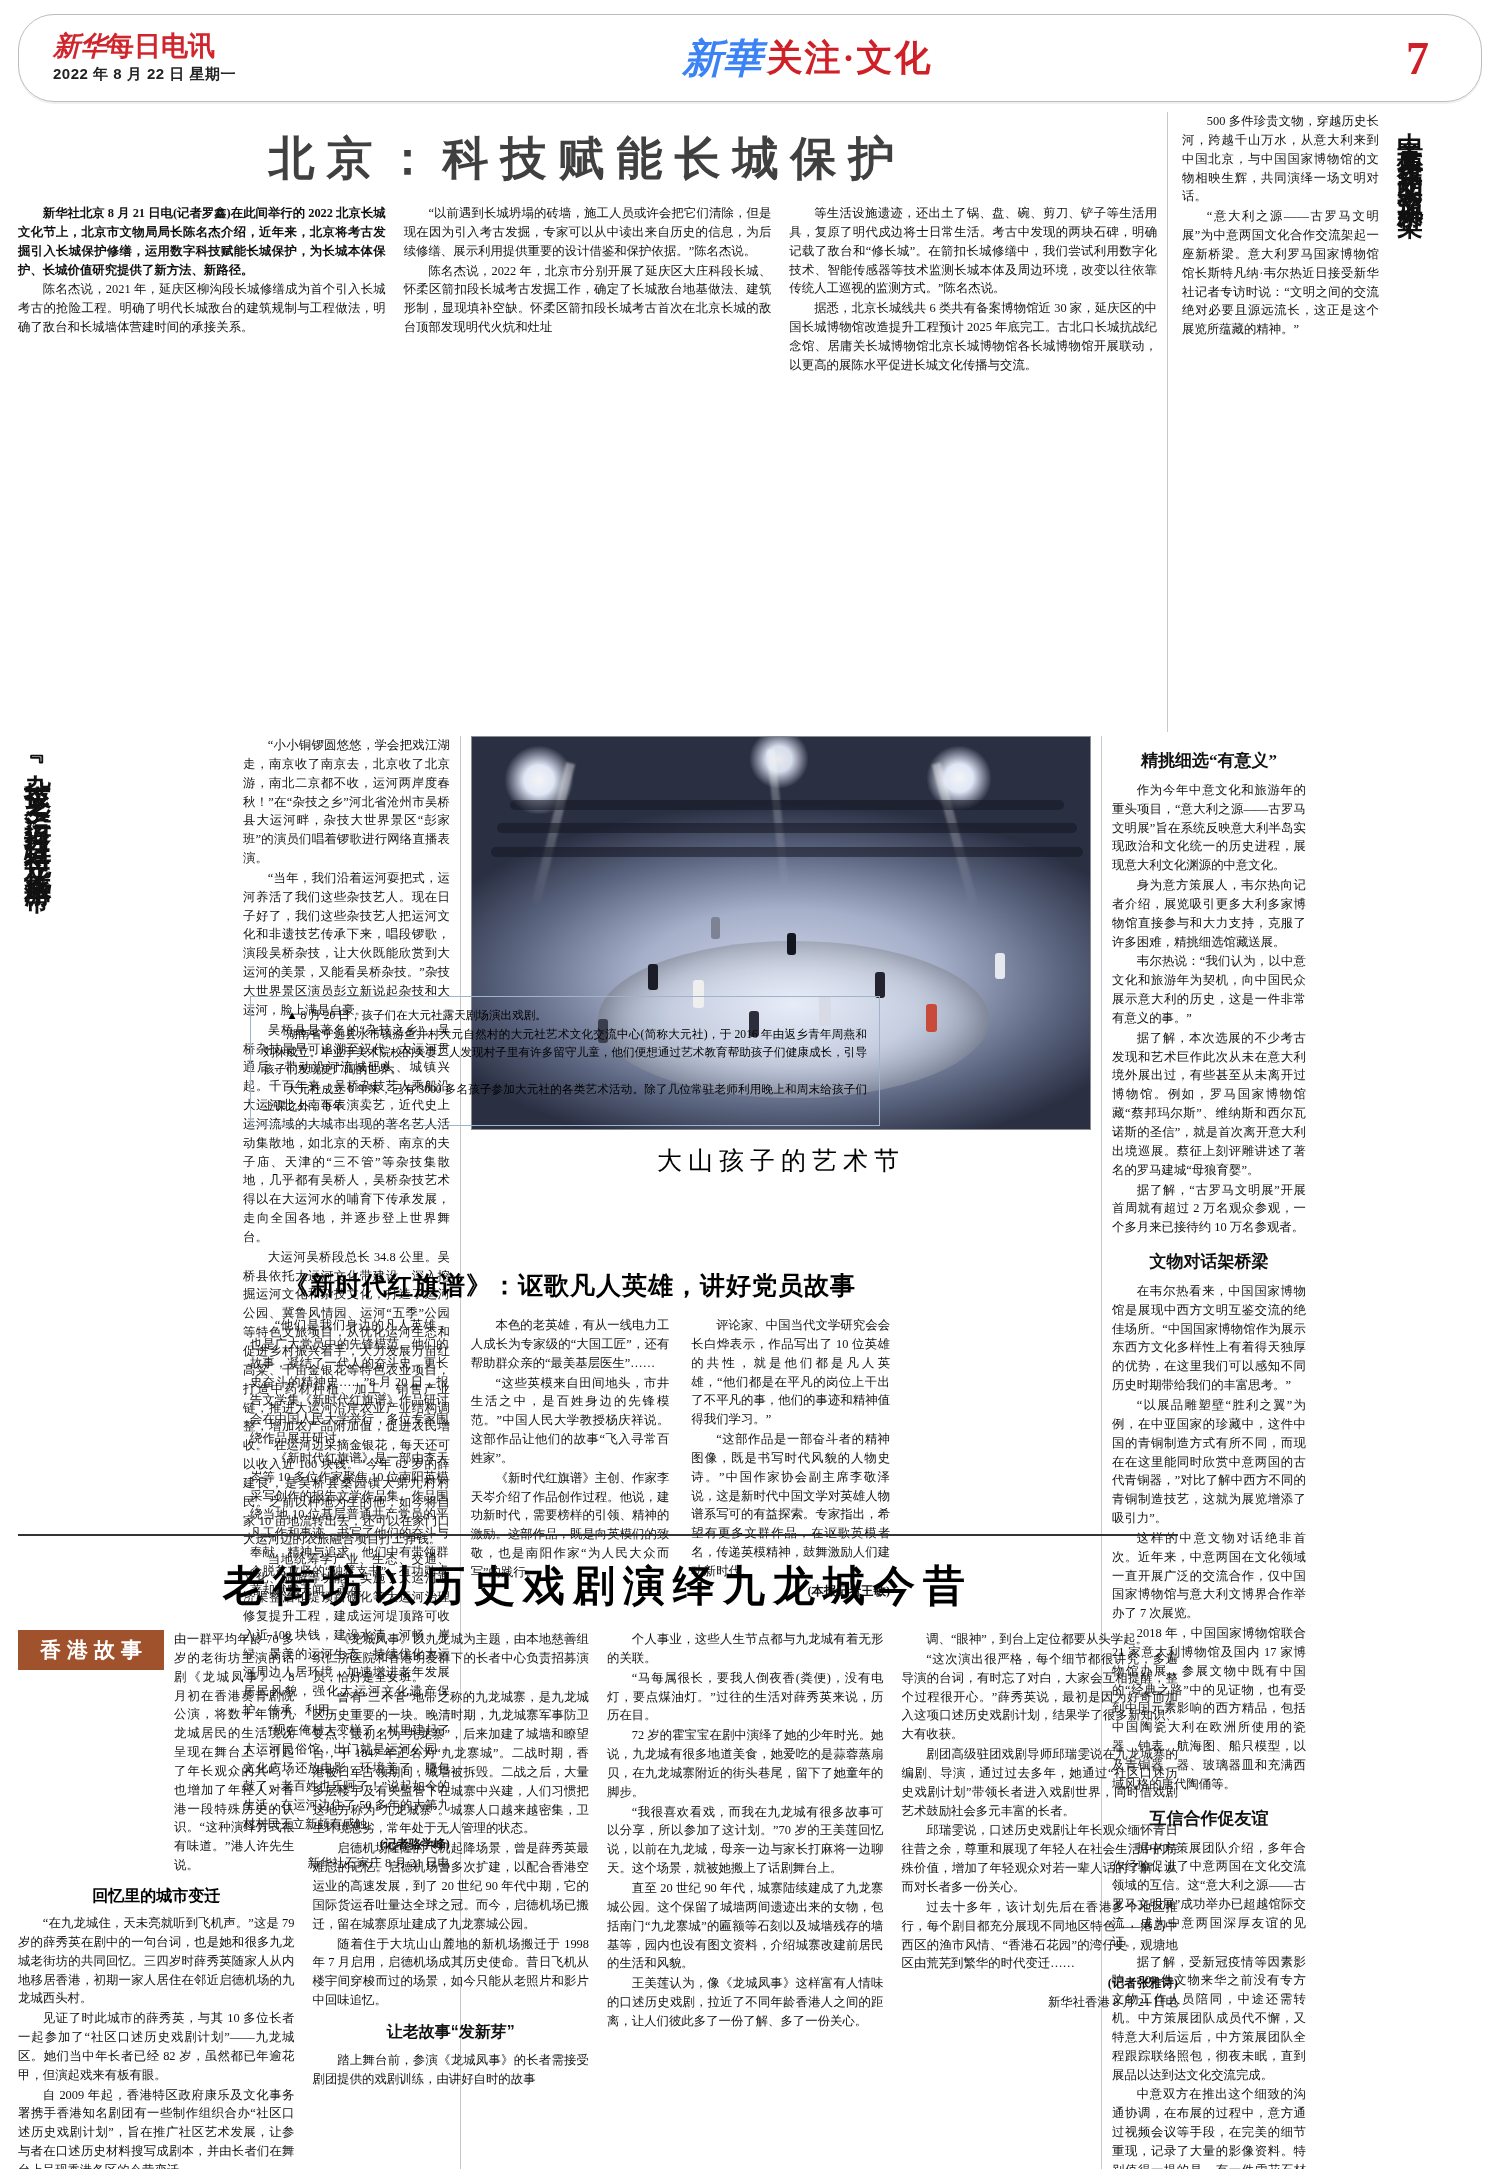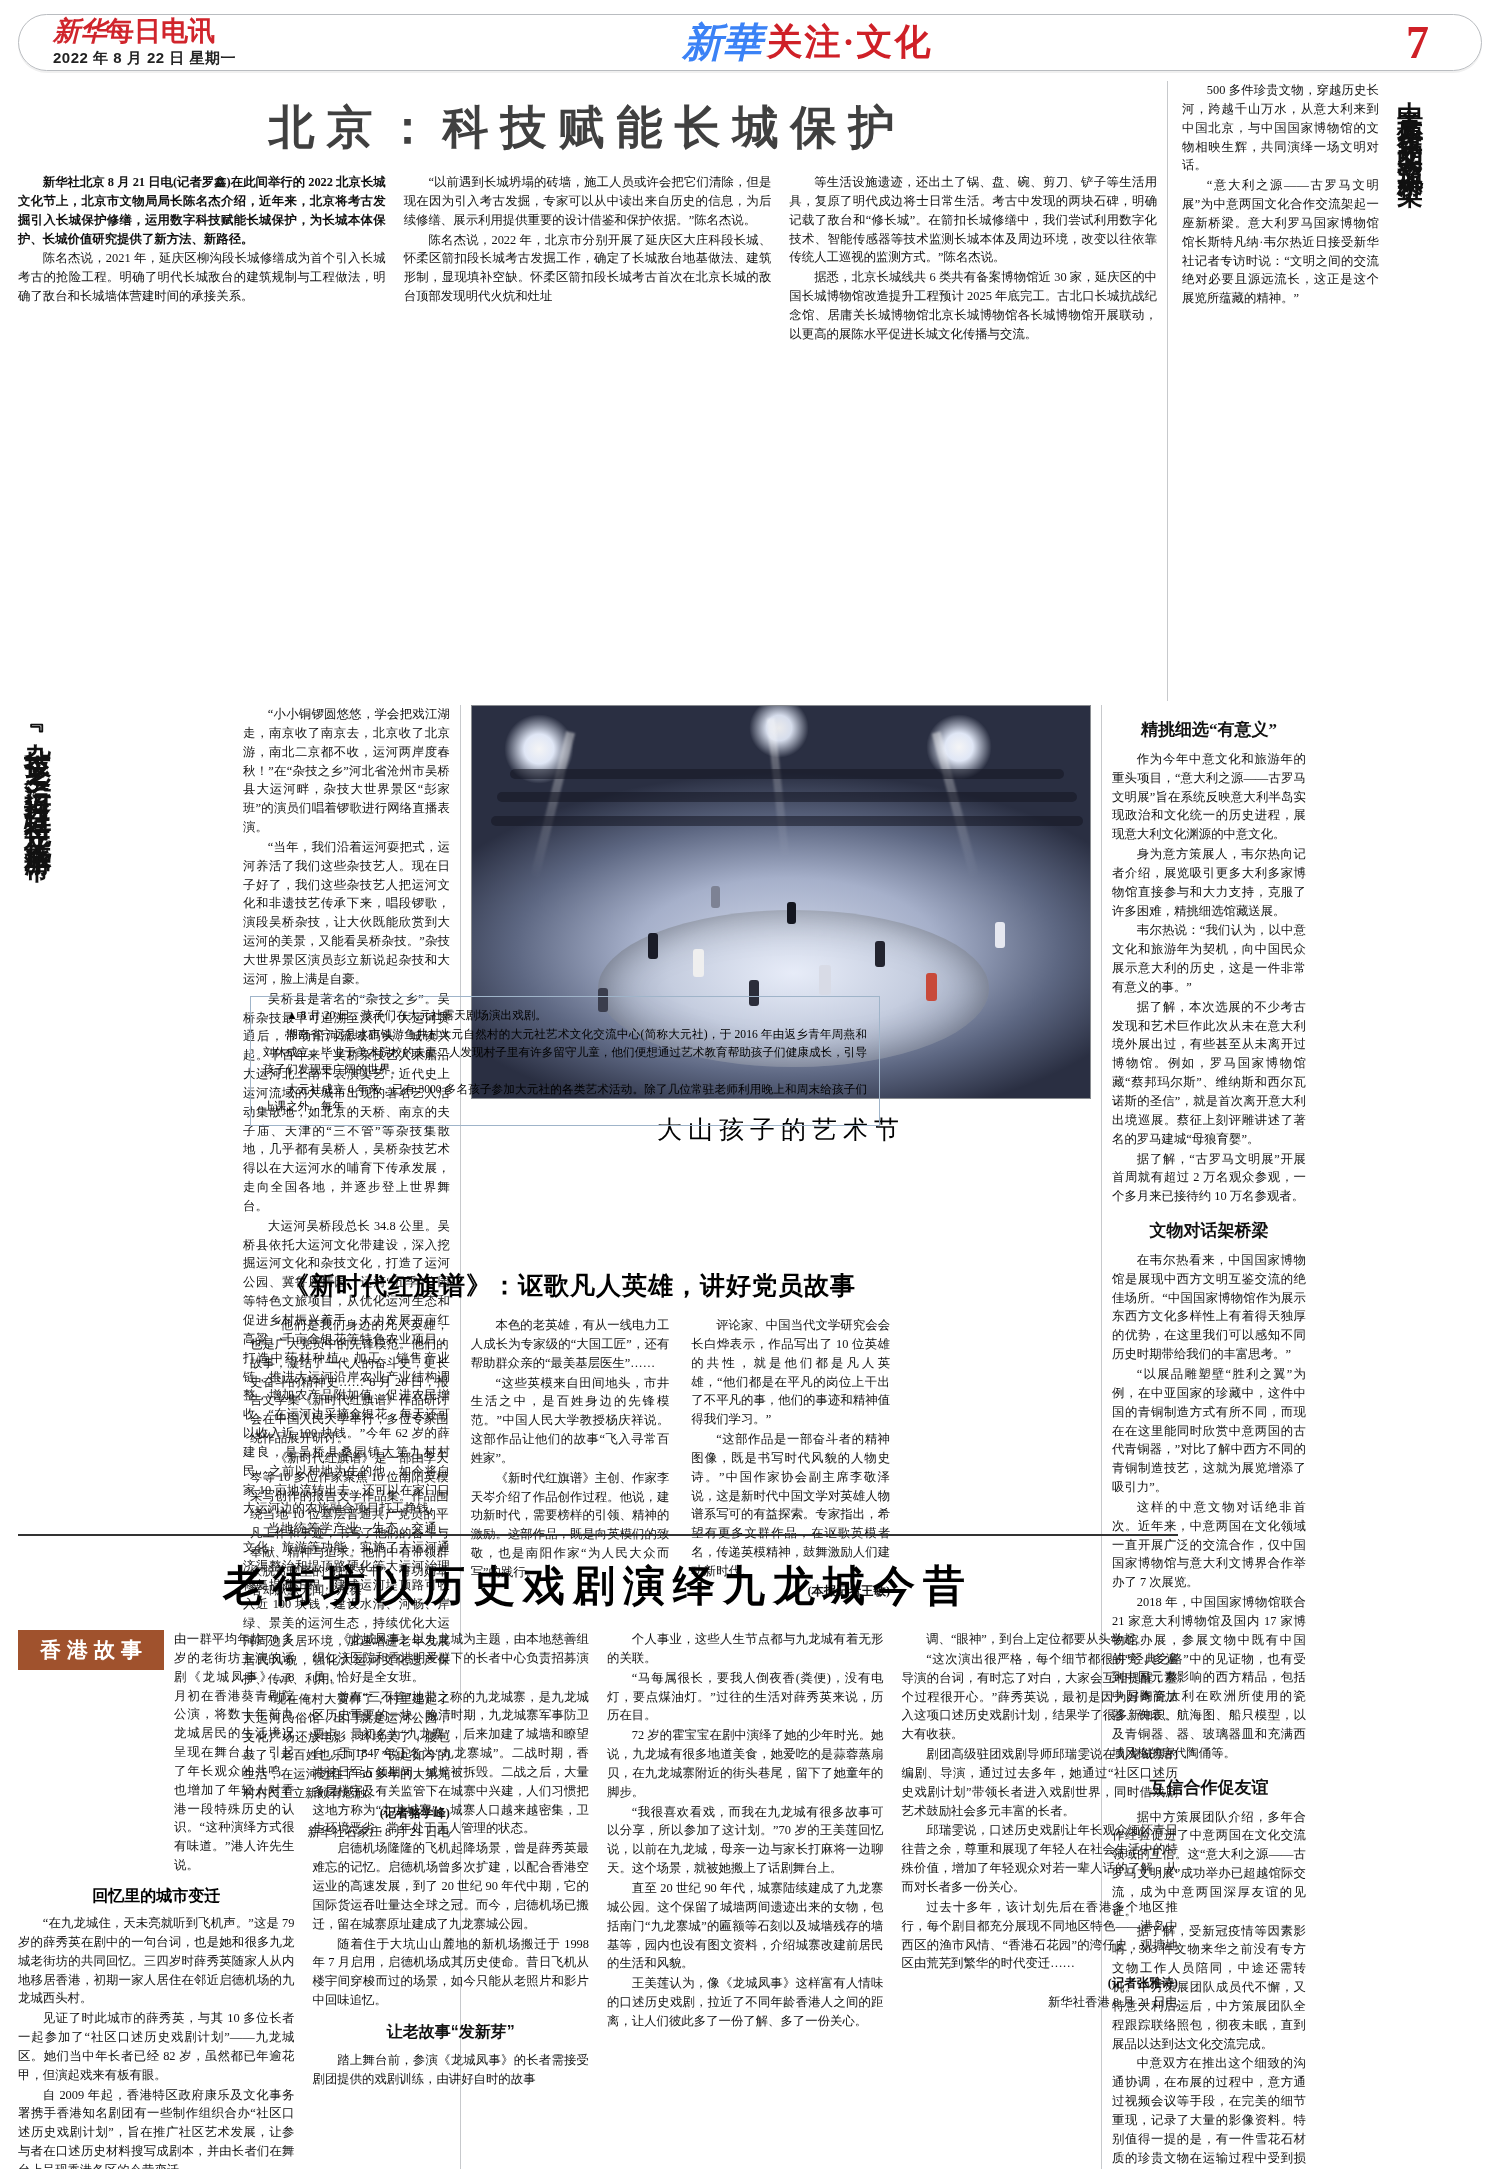--- a/index.html
+++ b/index.html
@@ -9,21 +9,21 @@
     background:#ffffff;
     font-family:"Liberation Serif","DejaVu Serif",serif;
     color:#000;
     position:relative;
     overflow:hidden;
   }
   .page { position:relative; width:1500px; height:2169px; padding:0; }
 
   
   .masthead {
-    position:relative; margin:14px 18px 0 18px; height:57px;
+    position:relative; margin:14px 18px 0 18px; height:88px;
     border:1.5px solid #b9bcc0; border-radius:36px;
     display:flex; align-items:center;
     box-shadow:0 2px 0 rgba(0,0,0,0.06);
   }
   .mh-left { display:flex; flex-direction:column; justify-content:center; padding-left:34px; min-width:250px; }
   .mh-logo {
     font-family:"Liberation Serif",serif; font-weight:bold;
     font-size:27px; color:#d0252c; letter-spacing:0px; line-height:1.05;
     font-style:italic;
   }

